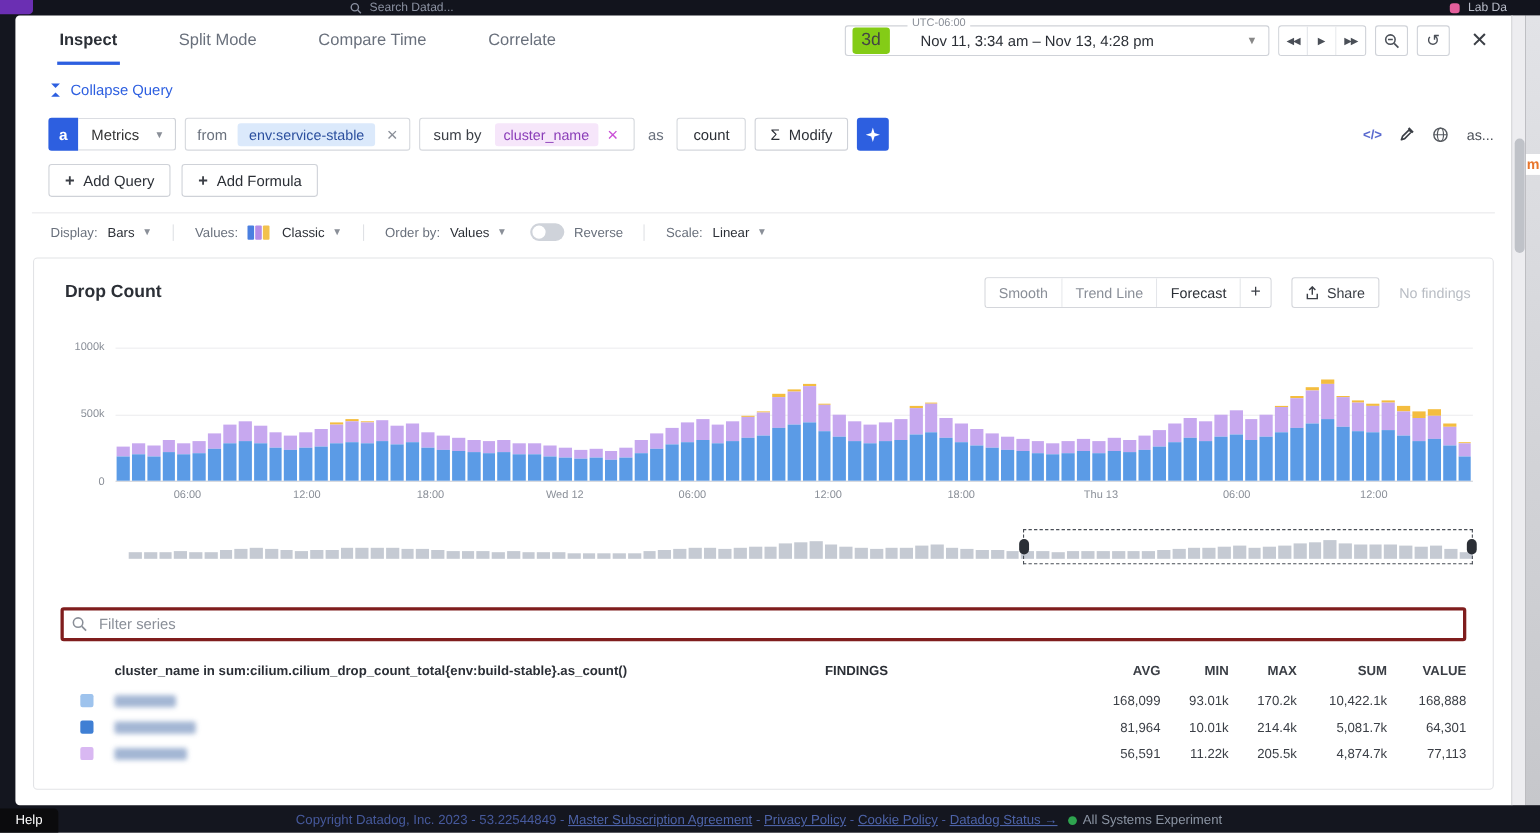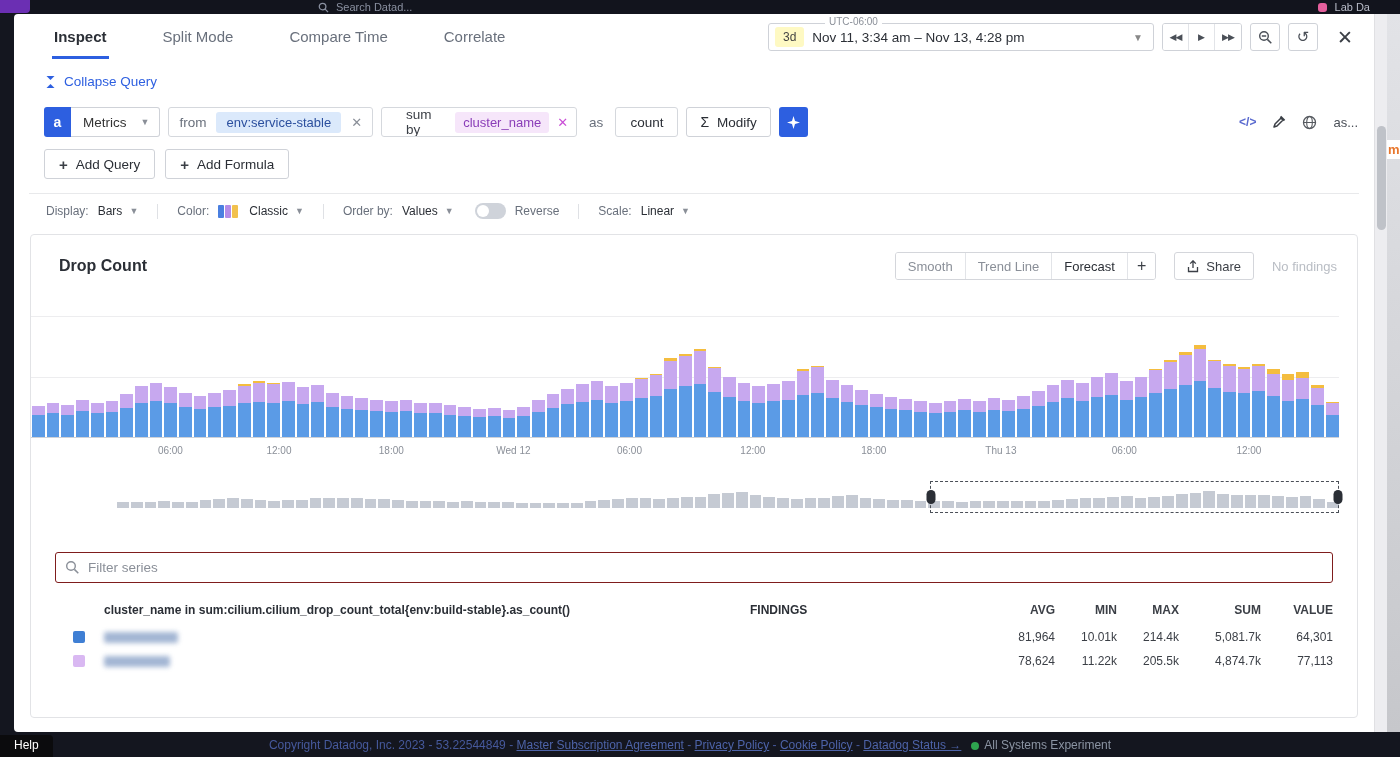--- a/index.html
+++ b/index.html
@@ -25,21 +25,21 @@
   
   .modal { position:absolute; top:14px; left:14px; width:1360px; height:718px; background:#fff; border-radius:4px 0 0 4px; overflow:hidden; }
 
   
   .tabs-row { display:flex; align-items:center; height:46px; padding:0 16px 0 38px; }
   .tab { font-size:15px; color:#69707c; margin-right:52px; padding:13px 2px 11px; cursor:pointer; border-bottom:3px solid transparent; }
   .tab.active { color:#2b2f36; font-weight:bold; border-bottom-color:#2d5fe0; }
   .tabs-controls { margin-left:auto; display:flex; align-items:center; gap:8px; }
   .edit-btn { display:flex; align-items:center; gap:7px; background:#d8e9fa; color:#1f67c9; font-size:13.5px; font-weight:bold; border:none; border-radius:3px; height:29px; padding:0 14px; cursor:pointer; }
   .time-box { position:relative; display:flex; align-items:center; height:28px; border:1px solid #cfd2d8; border-radius:3px; padding:0 10px 0 6px; width:386px; cursor:pointer; background:#fff; }
-  .time-badge { background:#fef9c3; color:#444; border-radius:3px; font-size:12px; padding:3px 8px; margin-right:8px; }
+  .time-badge { background:#84cc16; color:#444; border-radius:3px; font-size:16px; padding:3px 8px; margin-right:28px; }
   .time-text { font-size:13.5px; color:#2b2f36; white-space:nowrap; }
   .time-caret { margin-left:auto; color:#888; font-size:10px; }
   .utc-label { position:absolute; top:-8px; left:56px; background:#fff; color:#8a8f98; font-size:10px; padding:0 4px; }
   .icon-group { display:flex; height:28px; border:1px solid #cfd2d8; border-radius:3px; overflow:hidden; }
   .icon-seg { width:26px; display:flex; align-items:center; justify-content:center; font-size:9px; color:#4a4f57; border-right:1px solid #e2e4e8; cursor:pointer; background:#fff; letter-spacing:-1px; }
   .icon-seg:last-child { border-right:none; }
   .icon-btn { width:30px; height:28px; border:1px solid #cfd2d8; border-radius:3px; display:flex; align-items:center; justify-content:center; cursor:pointer; background:#fff; color:#4a4f57; }
   .close-x { width:26px; height:26px; display:flex; align-items:center; justify-content:center; font-size:19px; color:#3b3f46; cursor:pointer; margin-left:6px; }
 
   
@@ -53,21 +53,21 @@
   .q-source { height:30px; display:flex; align-items:center; gap:14px; border:1px solid #cfd2d8; border-left:none; border-radius:0 3px 3px 0; padding:0 10px 0 12px; font-size:13.5px; cursor:pointer; margin-left:-8px; }
   .caret { color:#8a8f98; font-size:9px; }
   .q-box { height:30px; display:flex; align-items:center; border:1px solid #d5d8dd; border-radius:3px; overflow:hidden; background:#fff; }
   .metric-field { background:#fcf4cf; height:100%; display:flex; align-items:center; padding:0 14px; font-size:13.5px; color:#3a3a2c; cursor:text; }
   .q-from { color:#69707c; font-size:13.5px; padding:0 10px; }
   .chip-blue { background:#dbe9fb; color:#2b4f9e; font-size:13px; border-radius:3px; padding:3px 10px; cursor:pointer; }
   .chip-x { color:#8a8f98; font-size:13px; padding:0 10px; cursor:pointer; }
   .q-sumby { color:#3b3f46; font-size:13.5px; padding:0 12px; }
   .chip-purple { background:#f6e6fa; color:#8a3db8; font-size:13px; border-radius:3px; padding:3px 8px; cursor:pointer; }
   .chip-x-pink { color:#c94fd6; font-size:13px; padding:0 8px; cursor:pointer; }
-  .sumby-box { width:196px;padding-left:12px; }
+  .sumby-box { width:196px; }
   .q-as { color:#69707c; font-size:13.5px; padding:0 4px; }
   .count-box { padding:0 14px; font-size:13.5px; color:#2b2f36; cursor:pointer; }
   .modify-btn { height:30px; display:flex; align-items:center; gap:8px; border:1px solid #cfd2d8; border-radius:3px; padding:0 13px; font-size:13.5px; color:#2b2f36; background:#fff; cursor:pointer; }
   .sparkle-btn { width:29px; height:30px; background:#2d5fe0; border:none; border-radius:3px; color:#fff; display:flex; align-items:center; justify-content:center; cursor:pointer; }
   .q-right { margin-left:auto; display:flex; align-items:center; gap:16px; }
   .code-ic { font-size:12px; font-weight:bold; color:#5a6acf; cursor:pointer; }
   .q-right svg { cursor:pointer; }
   .as-frag { color:#4a4f57; font-size:13px; }
 
   
@@ -110,21 +110,21 @@
   .x-lab { position:absolute; top:3px; transform:translateX(-50%); font-size:10px; color:#8a8f98; white-space:nowrap; }
 
   .brush-wrap { position:relative; margin:24px 18px 0 86px; height:26px; }
   .brush-bars { position:absolute; left:0; right:0; bottom:2px; top:2px; display:flex; align-items:flex-end; gap:2px; }
   .brush-bars div { flex:1; background:#c5cad3; }
   .brush-sel { position:absolute; top:-3px; bottom:-3px; border:1.5px dashed #4a4f57; cursor:grab; }
   .brush-handle { position:absolute; top:50%; width:9px; height:14px; background:#2b2f36; border-radius:5px; transform:translate(-50%,-50%); cursor:ew-resize; }
   .brush-handle.right { left:auto; right:0; transform:translate(50%,-50%); }
 
   .filter-wrap { margin:42px 24px 0; position:relative; }
-  .filter-input { width:100%; height:31px; border:1px solid #7f1d1d; border-radius:3px; padding:0 10px 0 32px; font-size:13.5px; color:#333; font-family:"Liberation Sans",sans-serif; outline:none; }
+  .filter-input { width:100%; height:31px; border:3px solid #7f1d1d; border-radius:3px; padding:0 10px 0 32px; font-size:13.5px; color:#333; font-family:"Liberation Sans",sans-serif; outline:none; }
   .filter-input::placeholder { color:#8a8f98; }
   .filter-mag { position:absolute; left:10px; top:8px; }
 
   .series-table { margin:16px 24px 0; font-size:12px; }
   .t-head, .t-row { display:flex; align-items:center; }
   .t-head { font-weight:bold; color:#2b2f36; padding:4px 0 8px; }
   .t-row { padding:5px 0; cursor:pointer; }
   .c-name { flex:1; display:flex; align-items:center; }
   .c-findings { width:235px; }
   .c-num { width:62px; text-align:right; color:#3b3f46; }
@@ -268,21 +268,21 @@
 
   <div class="hr"></div>
 
   <div class="disp-row">
     <span>Display:</span>
     <span class="disp-val">
       <span>Bars</span>
         <span class="caret">▼</span>
     </span>
     <span class="vsep"></span>
-    <span>Color:</span>
+    <span>Values:</span>
     <span class="palette">
         <span style="background:#4a7fe0;"></span>
         <span style="background:#b48ce8;"></span>
         <span style="background:#f2c14e;"></span>
       </span>
     <span class="disp-val">
       <span>Classic</span>
         <span class="caret">▼</span>
     </span>
     <span class="vsep"></span>
@@ -318,20 +318,25 @@
               <path d="M6 1 L6 8 M3.2 3.6 L6 0.8 L8.8 3.6" fill="none" stroke="#3b3f46" stroke-width="1.3"></path>
               <path d="M1.5 7 L1.5 11.5 L10.5 11.5 L10.5 7" fill="none" stroke="#3b3f46" stroke-width="1.3"></path>
             </svg>
           <span>Share</span>
         </button>
         <span class="no-findings">No findings</span>
       </div>
     </div>
 
     <div class="chart-row">
+      <div class="y-axis">
+        <span class="y-lab" style="top:0;">1000k</span>
+        <span class="y-lab" style="top:50%;">500k</span>
+        <span class="y-lab" style="top:100%;">0</span>
+      </div>
       <div class="plot">
         <div class="gridline" style="top:0;"></div>
         <div class="gridline" style="top:50%;"></div>
         <div class="bars" id="bars">
             <div class="bar">
               <div style="height: 7.5%; background: rgb(199, 168, 239);"></div>
               <div style="height: 18%; background: rgb(91, 155, 230);"></div>
             </div>
             <div class="bar">
               <div style="height: 8.5%; background: rgb(199, 168, 239);"></div>
@@ -837,37 +842,49 @@
         <div class="c-findings">FINDINGS</div>
         <div class="c-num avg">AVG</div>
         <div class="c-num">MIN</div>
         <div class="c-num">MAX</div>
         <div class="c-num sum">SUM</div>
         <div class="c-num val">VALUE</div>
       </div>
       <div id="t-body">
           <div class="t-row">
             <div class="c-name">
+              <span class="swatch" style="background: rgb(158, 195, 237);"></span>
+              <span class="blur-pill" style="width: 56px;"></span>
+            </div>
+            <div class="c-findings"></div>
+            <div class="c-num avg">168,099</div>
+            <div class="c-num">93.01k</div>
+            <div class="c-num">170.2k</div>
+            <div class="c-num sum">10,422.1k</div>
+            <div class="c-num val">168,888</div>
+          </div>
+          <div class="t-row">
+            <div class="c-name">
               <span class="swatch" style="background: rgb(63, 127, 212);"></span>
               <span class="blur-pill" style="width: 74px;"></span>
             </div>
             <div class="c-findings"></div>
             <div class="c-num avg">81,964</div>
             <div class="c-num">10.01k</div>
             <div class="c-num">214.4k</div>
             <div class="c-num sum">5,081.7k</div>
             <div class="c-num val">64,301</div>
           </div>
           <div class="t-row">
             <div class="c-name">
               <span class="swatch" style="background: rgb(217, 184, 242);"></span>
               <span class="blur-pill" style="width: 66px;"></span>
             </div>
             <div class="c-findings"></div>
-            <div class="c-num avg">78,624</div>
+            <div class="c-num avg">56,591</div>
             <div class="c-num">11.22k</div>
             <div class="c-num">205.5k</div>
             <div class="c-num sum">4,874.7k</div>
             <div class="c-num val">77,113</div>
           </div>
         </div>
     </div>
   </div>
 </div>
 

